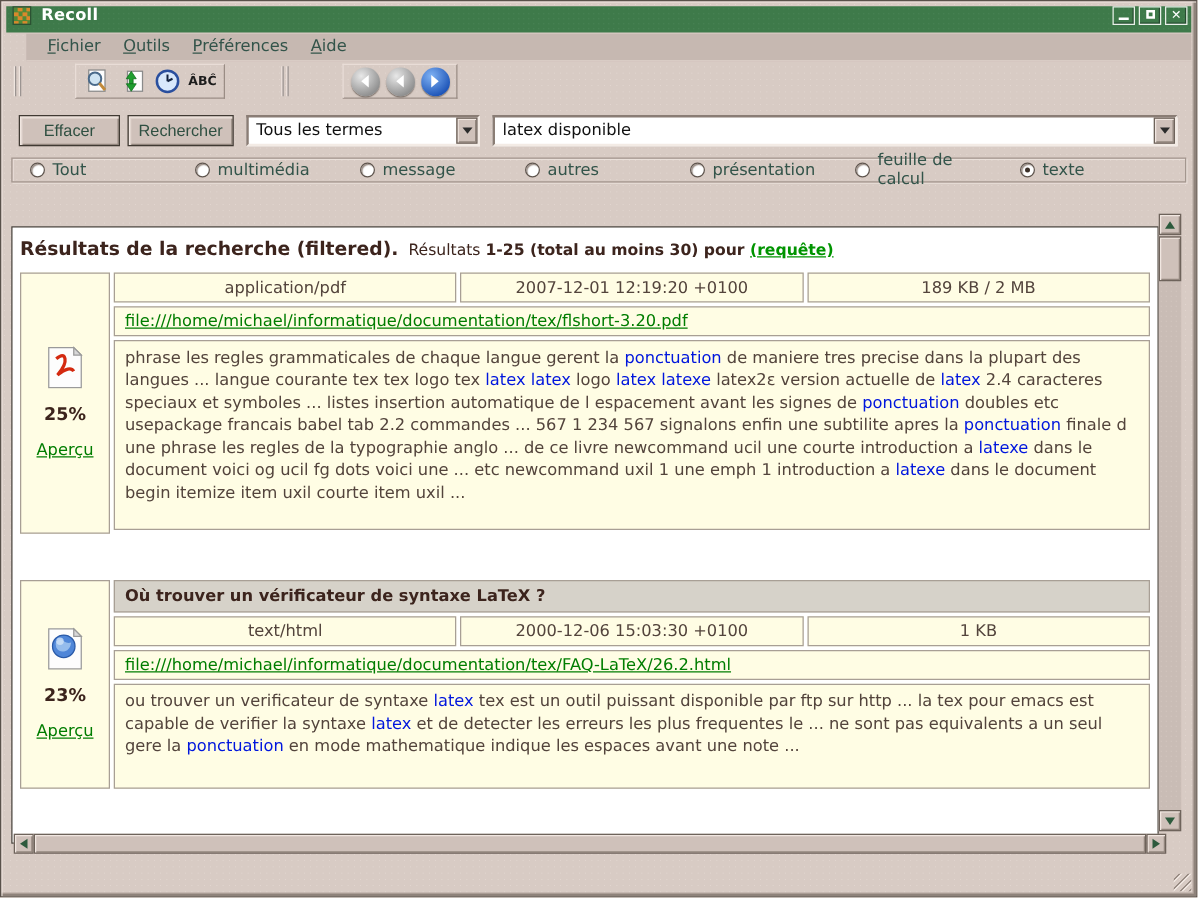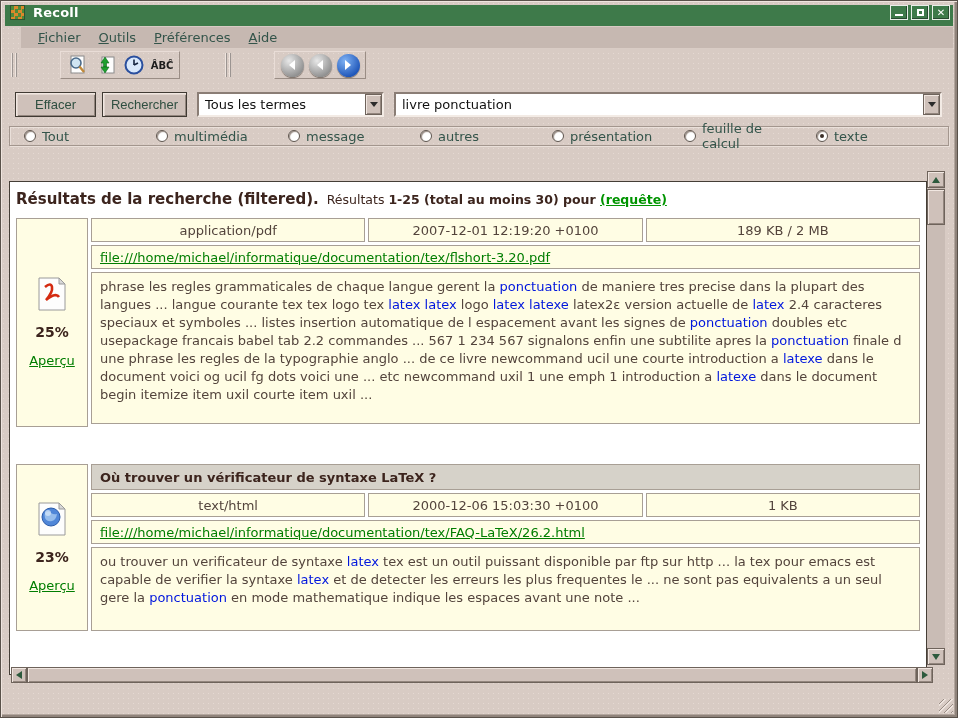--- a/index.html
+++ b/index.html
@@ -243,21 +243,21 @@
   <div class="searchrow">
     <button class="push-btn btn-clear">Effacer</button>
     <button class="push-btn btn-search">Rechercher</button>
     <div class="combo combo-mode">
       <span>Tous les termes</span>
       <span class="combo-arrow">
           <span class="down-tri"></span>
         </span>
     </div>
     <div class="combo combo-query">
-      <span>livre ponctuation</span>
+      <span>latex disponible</span>
       <span class="combo-arrow">
           <span class="down-tri"></span>
         </span>
     </div>
   </div>
 
   <div class="filterbar">
     <div class="radio-item">
       <span class="radio-circle"></span>
       <span class="radio-label">Tout</span>

